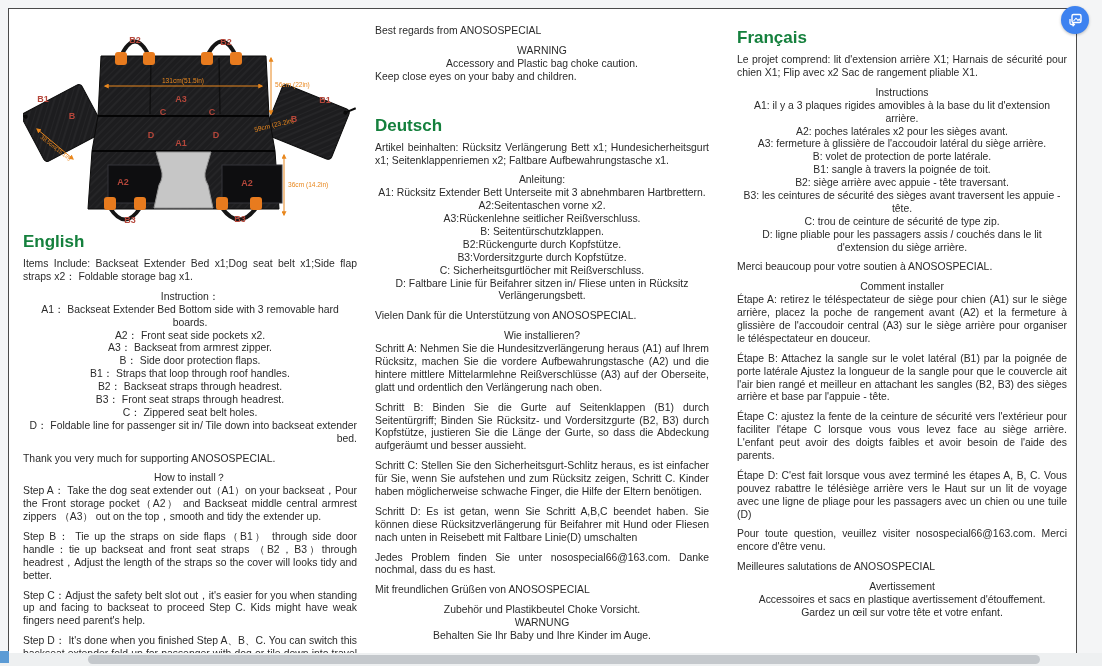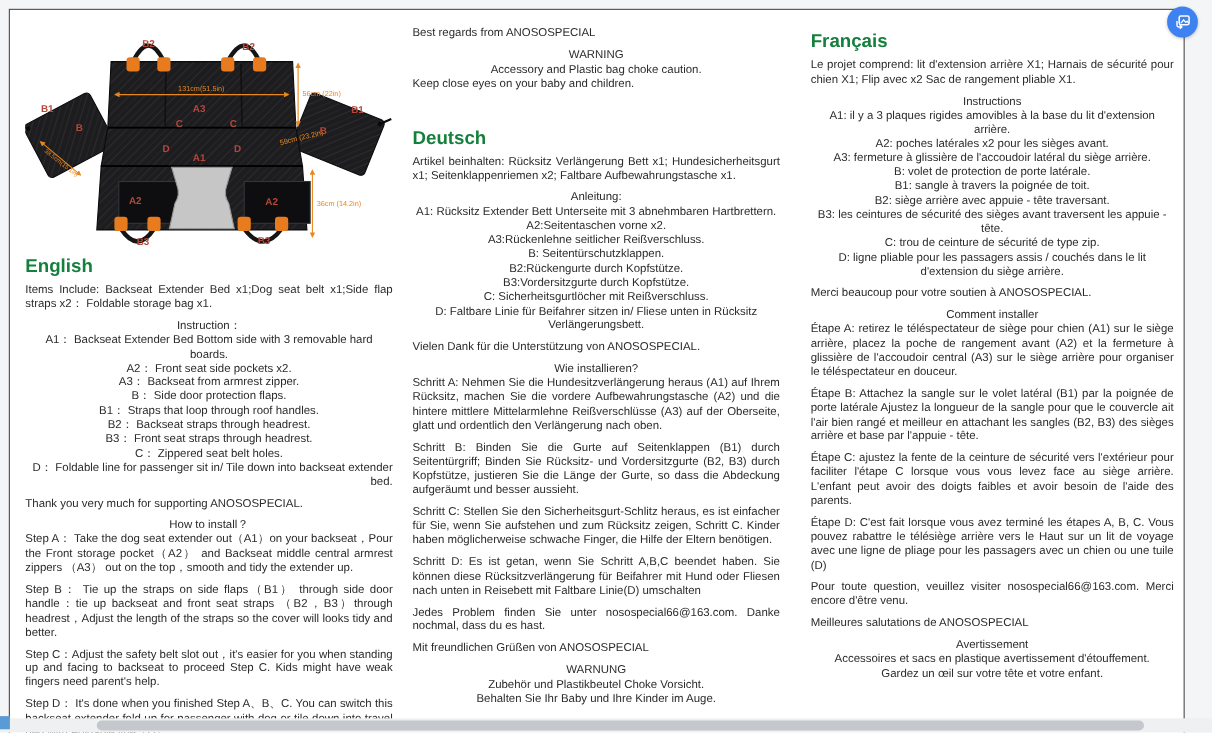--- a/index.html
+++ b/index.html
@@ -176,22 +176,22 @@
     <p class="line">C: Sicherheitsgurtlöcher mit Reißverschluss.</p>
     <p class="p" style="text-align:center">D: Faltbare Linie für Beifahrer sitzen in/ Fliese unten in Rücksitz Verlängerungsbett.</p>
     <p class="p">Vielen Dank für die Unterstützung von ANOSOSPECIAL.</p>
     <p class="line">Wie installieren?</p>
     <p class="p">Schritt A: Nehmen Sie die Hundesitzverlängerung heraus (A1) auf Ihrem Rücksitz, machen Sie die vordere Aufbewahrungstasche (A2) und die hintere mittlere Mittelarmlehne Reißverschlüsse (A3) auf der Oberseite, glatt und ordentlich den Verlängerung nach oben.</p>
     <p class="p">Schritt B: Binden Sie die Gurte auf Seitenklappen (B1) durch Seitentürgriff; Binden Sie Rücksitz- und Vordersitzgurte (B2, B3) durch Kopfstütze, justieren Sie die Länge der Gurte, so dass die Abdeckung aufgeräumt und besser aussieht.</p>
     <p class="p">Schritt C: Stellen Sie den Sicherheitsgurt-Schlitz heraus, es ist einfacher für Sie, wenn Sie aufstehen und zum Rücksitz zeigen, Schritt C. Kinder haben möglicherweise schwache Finger, die Hilfe der Eltern benötigen.</p>
     <p class="p">Schritt D: Es ist getan, wenn Sie Schritt A,B,C beendet haben. Sie können diese Rücksitzverlängerung für Beifahrer mit Hund oder Fliesen nach unten in Reisebett mit Faltbare Linie(D) umschalten</p>
     <p class="p">Jedes Problem finden Sie unter nosospecial66@163.com. Danke nochmal, dass du es hast.</p>
     <p class="p">Mit freundlichen Grüßen von ANOSOSPECIAL</p>
+    <p class="line">Zubehör und Plastikbeutel Choke Vorsicht.</p>
     <p class="line">WARNUNG</p>
-    <p class="line">Zubehör und Plastikbeutel Choke Vorsicht.</p>
     <p class="line">Behalten Sie Ihr Baby und Ihre Kinder im Auge.</p>
   </div>
 
   <div class="col col3">
     <div class="h1">Français</div>
     <p class="p">Le projet comprend: lit d'extension arrière X1; Harnais de sécurité pour chien X1; Flip avec x2 Sac de rangement pliable X1.</p>
     <p class="line">Instructions</p>
     <p class="line">A1: il y a 3 plaques rigides amovibles à la base du lit d'extension arrière.</p>
     <p class="line">A2: poches latérales x2 pour les sièges avant.</p>
     <p class="line">A3: fermeture à glissière de l'accoudoir latéral du siège arrière.</p>

